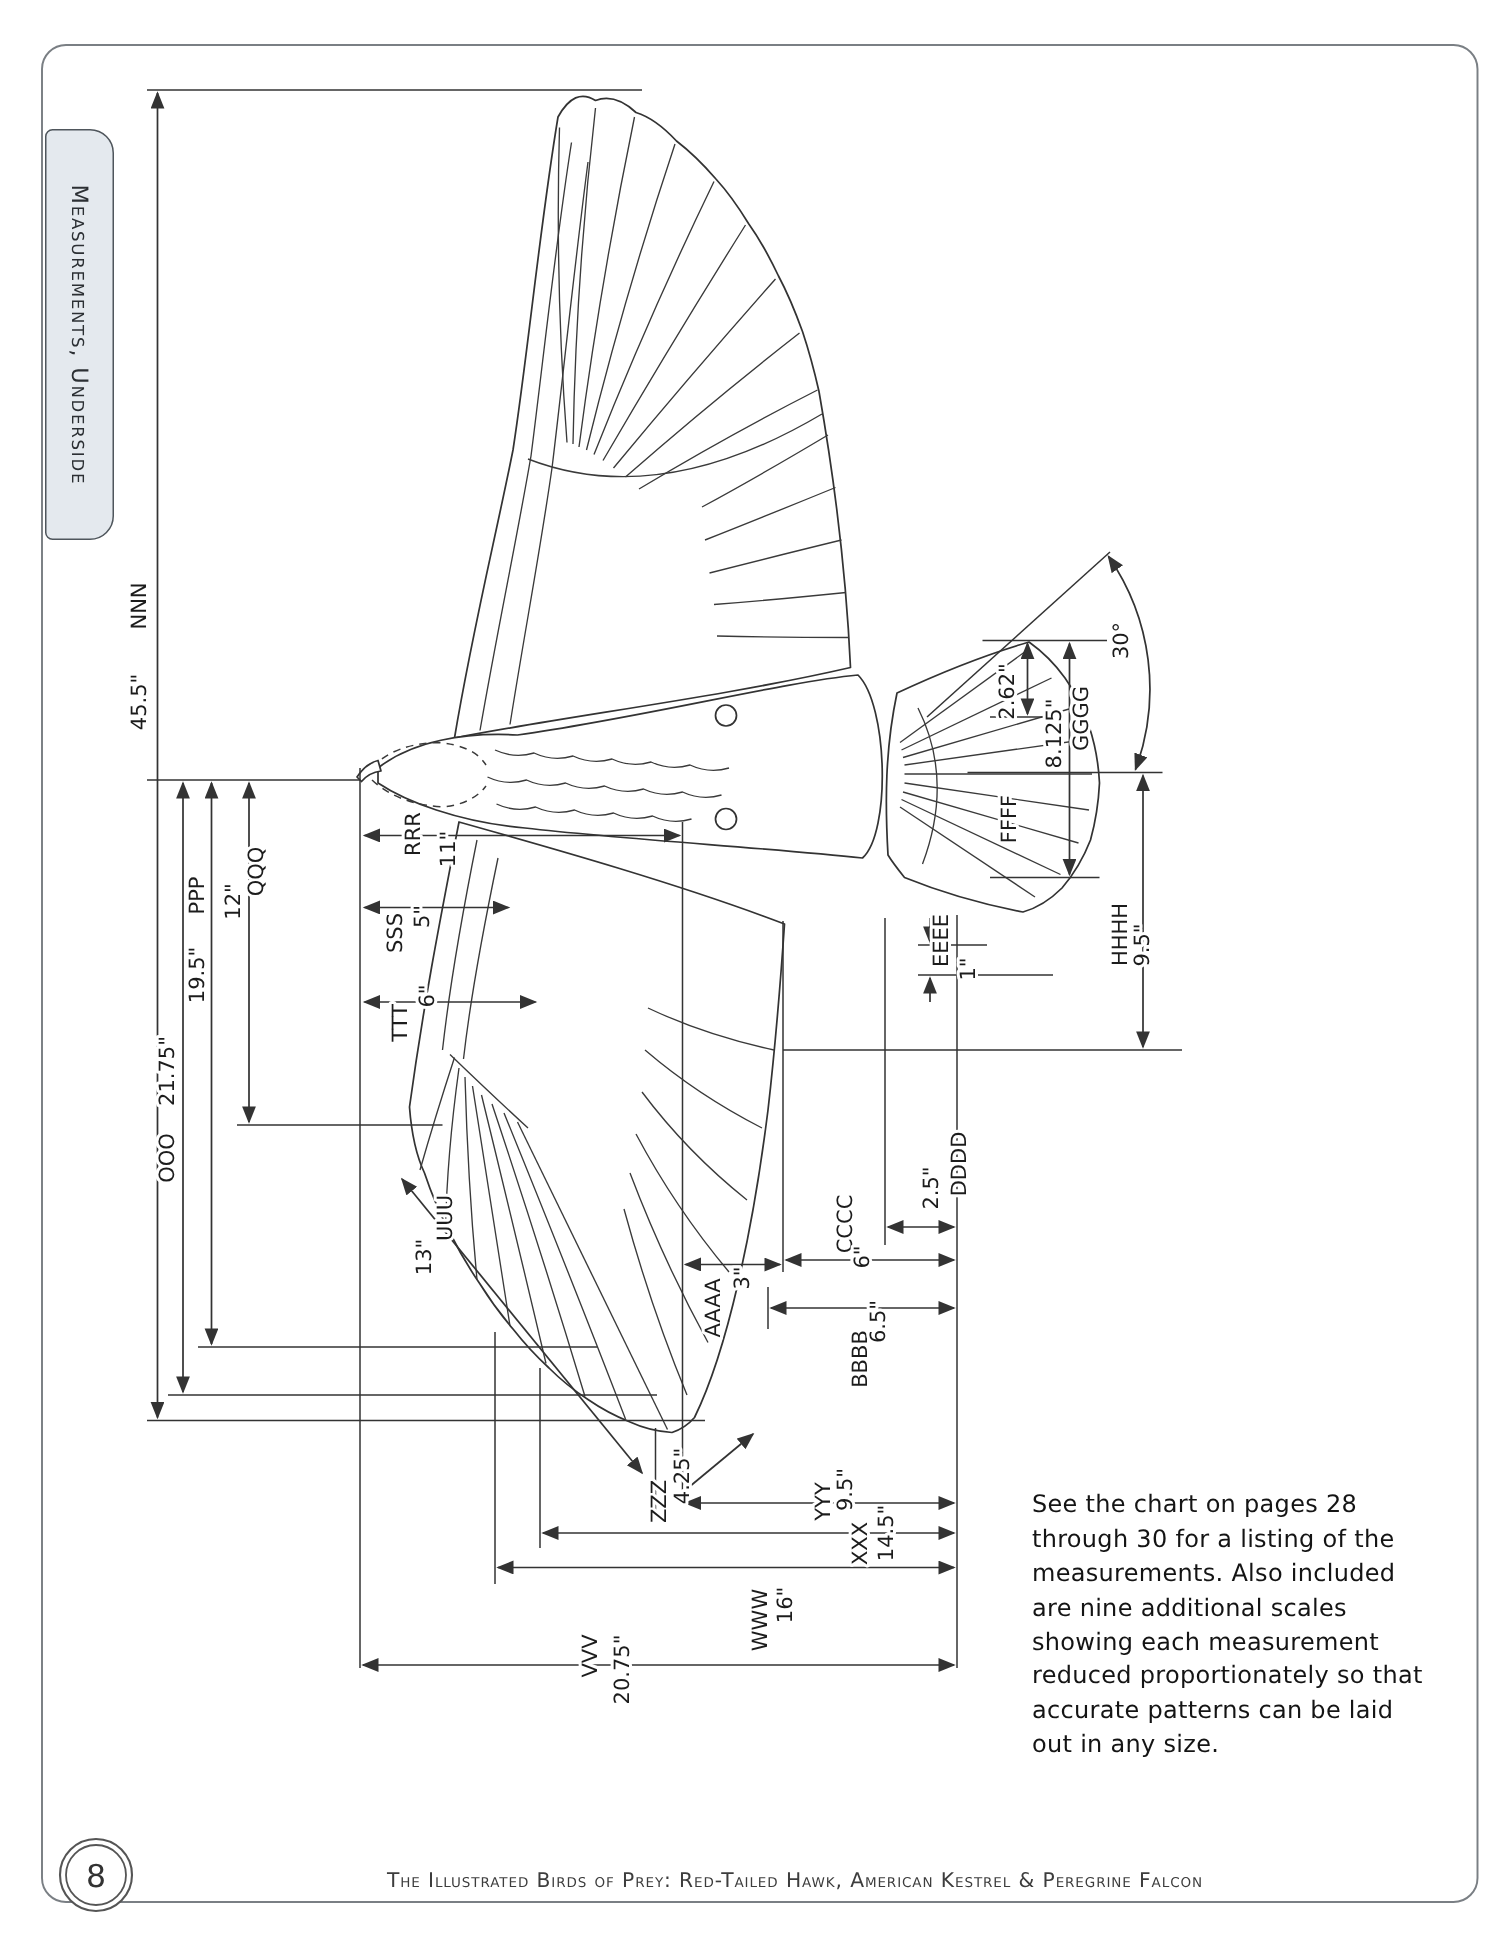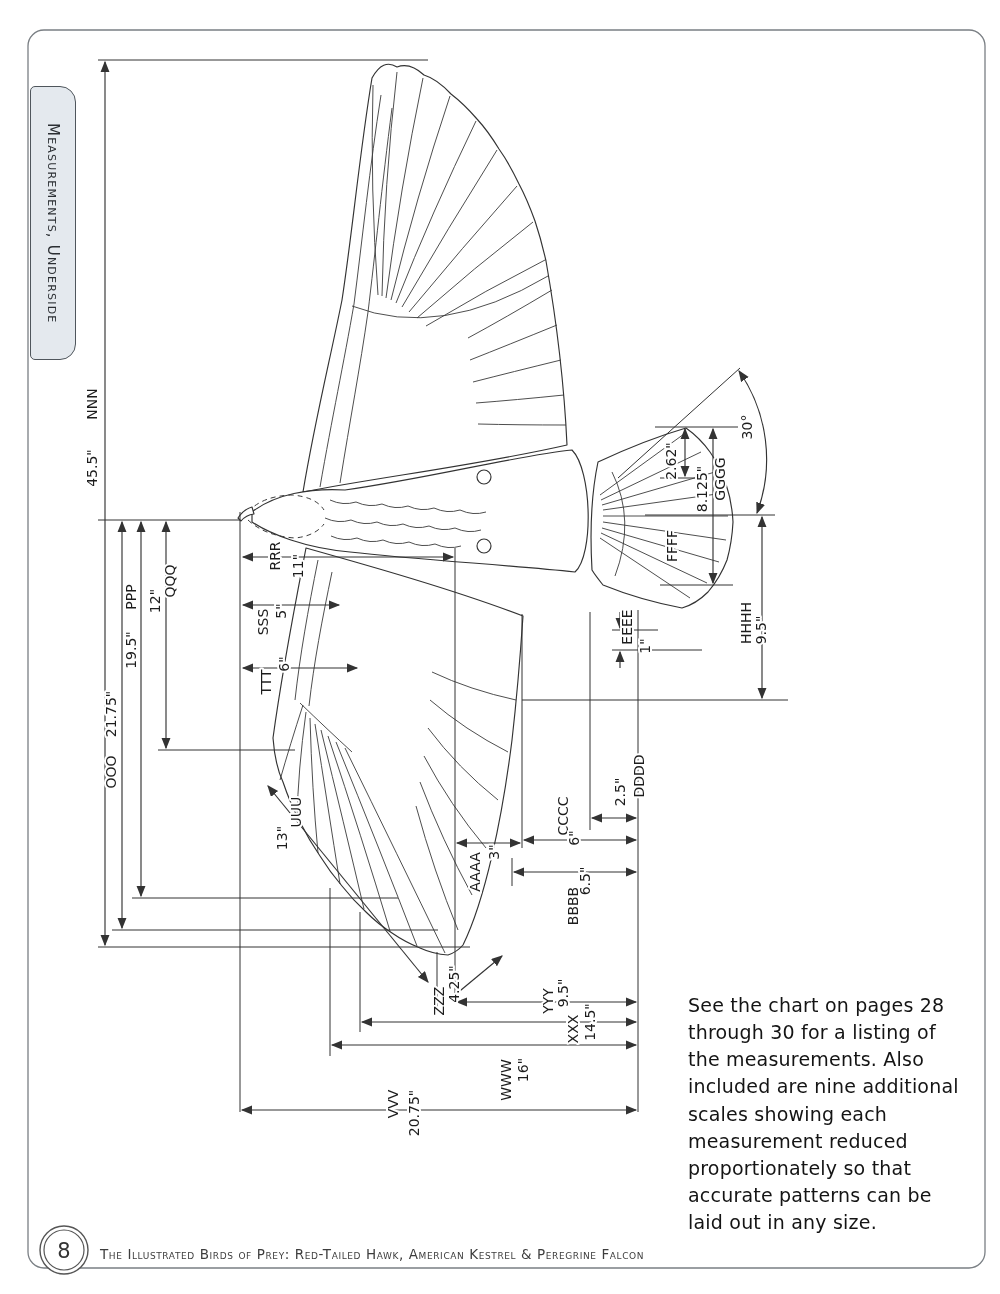--- a/index.html
+++ b/index.html
@@ -5,23 +5,23 @@
   html,body{margin:0;padding:0;background:#fff;}
   .page{position:relative;width:1000px;height:1294px;background:#fff;overflow:hidden;
         font-family:"DejaVu Sans",sans-serif;color:#222;}
   .side-tab{position:absolute;left:30px;top:86px;width:44px;height:272px;
         background:#e4e9ee;border:1.6px solid #4f565c;border-radius:5px 16px 16px 5px;
         display:flex;align-items:center;justify-content:center;}
   .side-tab span{writing-mode:vertical-rl;text-orientation:sideways;
         font-variant:small-caps;font-size:15px;letter-spacing:1.2px;color:#2b2f33;white-space:nowrap;}
   svg.diagram{position:absolute;left:0;top:0;}
   .note{position:absolute;left:688px;top:992px;width:272px;
-        font-size:19px;line-height:1.43;color:#141414;letter-spacing:.2px;}
+        font-size:16px;line-height:1.43;color:#141414;letter-spacing:.2px;}
   .footer-title{position:absolute;left:100px;top:1246px;width:860px;
-        font-variant:small-caps;font-size:13.5px;letter-spacing:.6px;color:#3d3d3d;}
+        font-variant:small-caps;font-size:13.5px;letter-spacing:.6px;color:#3d3d3d;text-align:center;}
   
   .b{fill:#fff;stroke:#333;stroke-width:1.15;stroke-linejoin:round;}
   .f{fill:none;stroke:#3a3a3a;stroke-width:.9;}
   .dash{fill:none;stroke:#3a3a3a;stroke-width:1;stroke-dasharray:5 4;}
   .e{fill:none;stroke:#333;stroke-width:1;}
   .d{fill:none;stroke:#333;stroke-width:1.15;}
   .brd{fill:none;stroke:#7a7f84;stroke-width:1.3;}
   text.t{font-family:"DejaVu Sans",sans-serif;font-size:14px;fill:#1c1c1c;
         paint-order:stroke;stroke:#fff;stroke-width:4px;stroke-linejoin:round;text-anchor:middle;}
   text.pg{font-family:"DejaVu Sans",sans-serif;font-size:21px;fill:#333;text-anchor:middle;}

